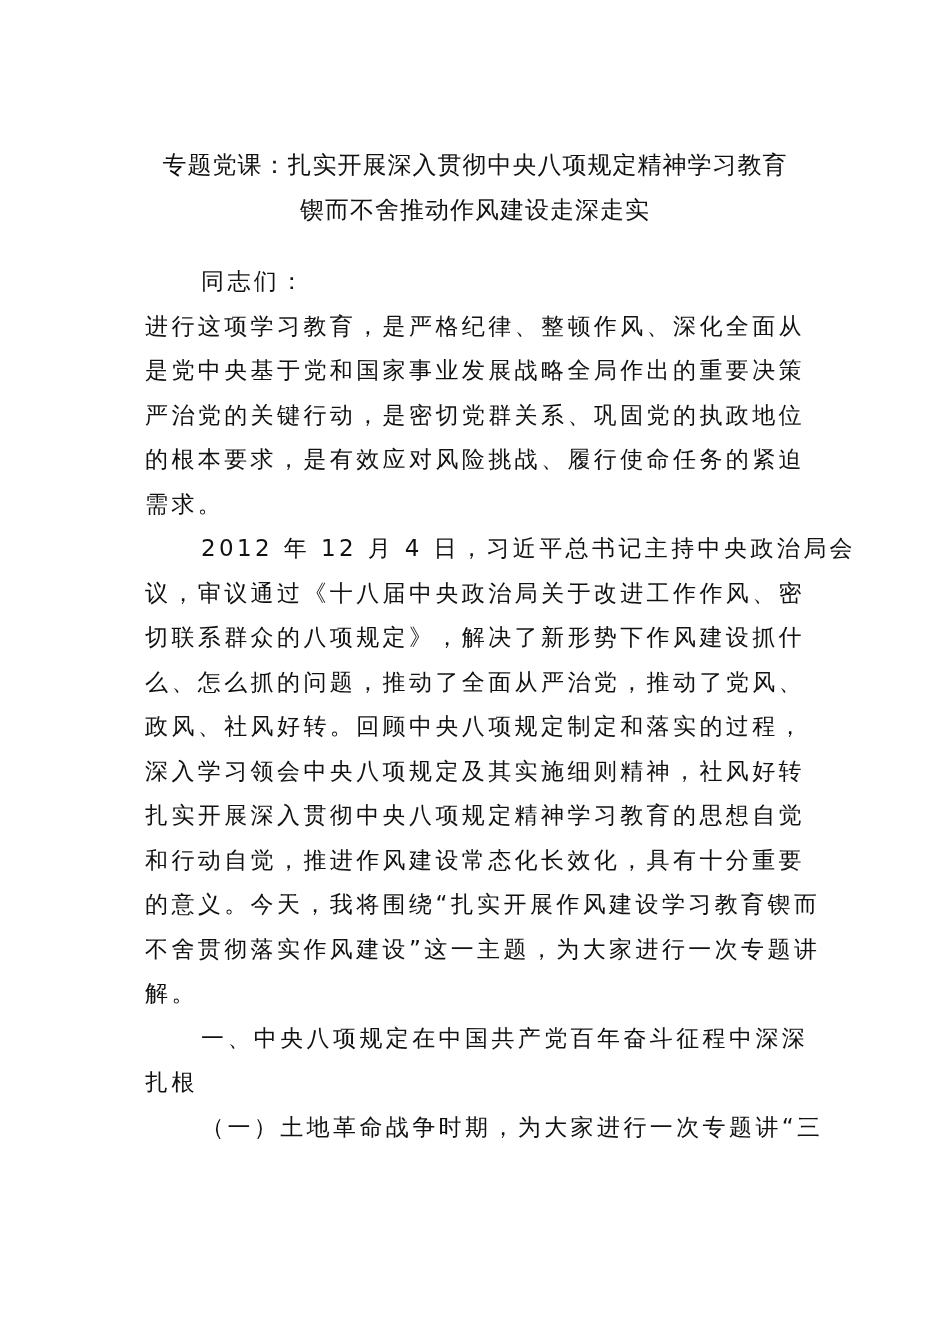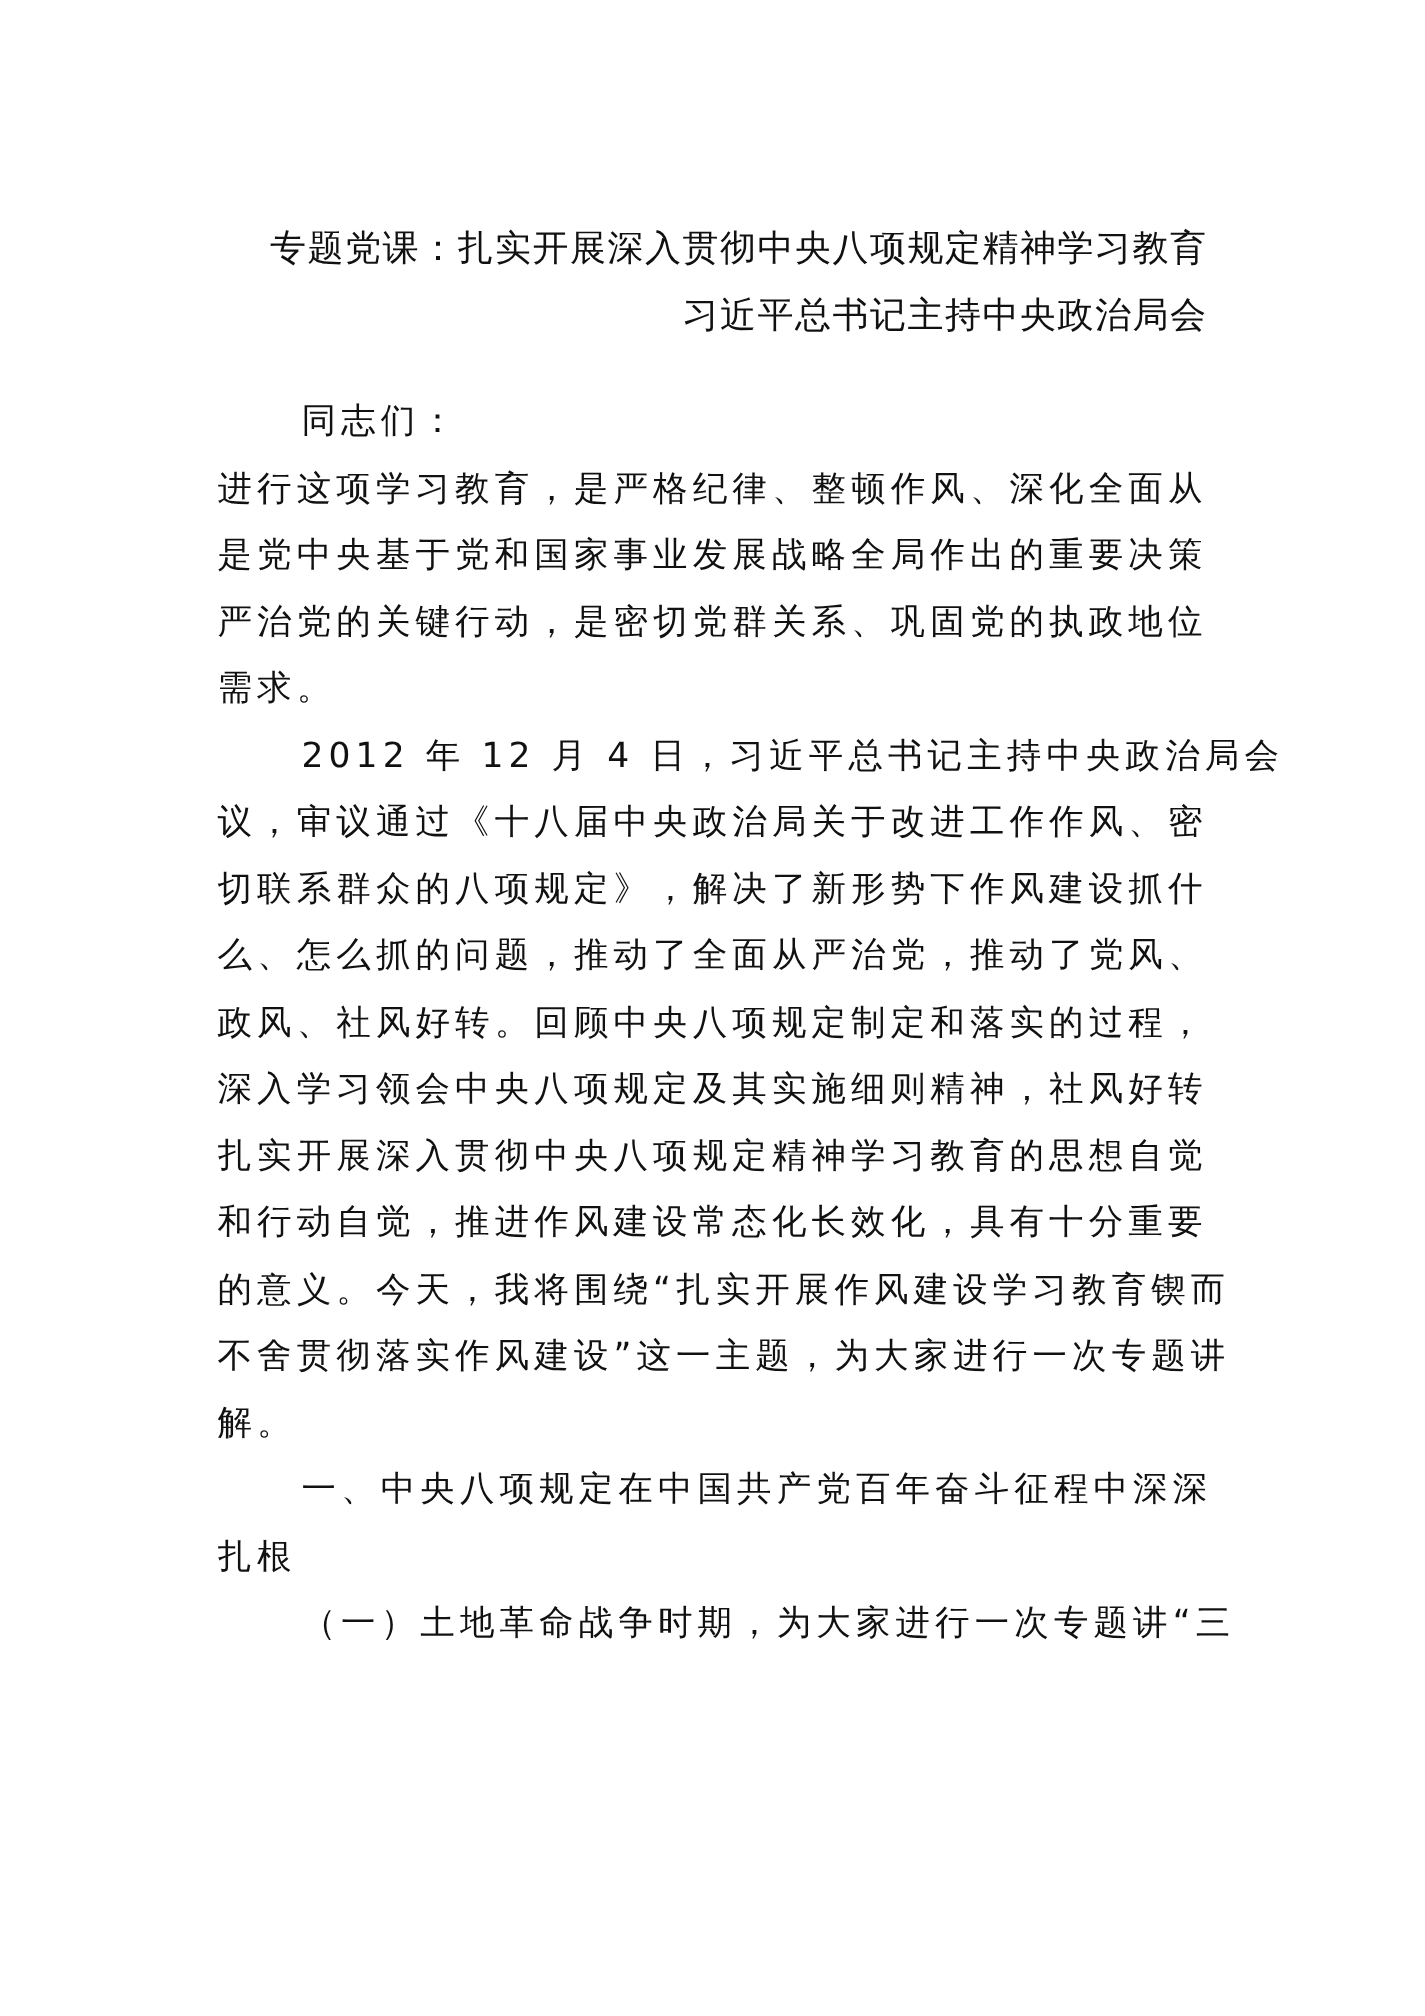--- a/index.html
+++ b/index.html
@@ -20,21 +20,21 @@
       left: 0; top: 0;
       width: 950px;
       height: 1344px;
       background: #ffffff;
     }
     .title {
       position: absolute;
       left: 145px;
       width: 660px;
       top: 143px;
-      text-align: right;
+      text-align: center;
       font-size: 24px;
       line-height: 44.5px;
       letter-spacing: 1px;
       margin: 0;
       font-weight: normal;
     }
     .title-line {
       display: block;
       white-space: nowrap;
     }
@@ -57,30 +57,31 @@
       padding-left: 56px;
     }
   </style>
 </head>
 <body>
 
 <div class="page">
 
   <h1 class="title">
     <span class="title-line">专题党课：扎实开展深入贯彻中央八项规定精神学习教育</span>
-    <span class="title-line">习近平总书记主持中央政治局会</span>
+    <span class="title-line">锲而不舍推动作风建设走深走实</span>
   </h1>
 
   <div class="body">
     <span class="line indent">同志们：</span>
 
     <div>
       <span class="line">进行这项学习教育，是严格纪律、整顿作风、深化全面从</span>
       <span class="line">是党中央基于党和国家事业发展战略全局作出的重要决策</span>
       <span class="line">严治党的关键行动，是密切党群关系、巩固党的执政地位</span>
+      <span class="line">的根本要求，是有效应对风险挑战、履行使命任务的紧迫</span>
       <span class="line">需求。</span>
     </div>
 
     <div>
       <span class="line indent">2012 年 12 月 4 日，习近平总书记主持中央政治局会</span>
       <span class="line">议，审议通过《十八届中央政治局关于改进工作作风、密</span>
       <span class="line">切联系群众的八项规定》，解决了新形势下作风建设抓什</span>
       <span class="line">么、怎么抓的问题，推动了全面从严治党，推动了党风、</span>
       <span class="line">政风、社风好转。回顾中央八项规定制定和落实的过程，</span>
       <span class="line">深入学习领会中央八项规定及其实施细则精神，社风好转</span>

